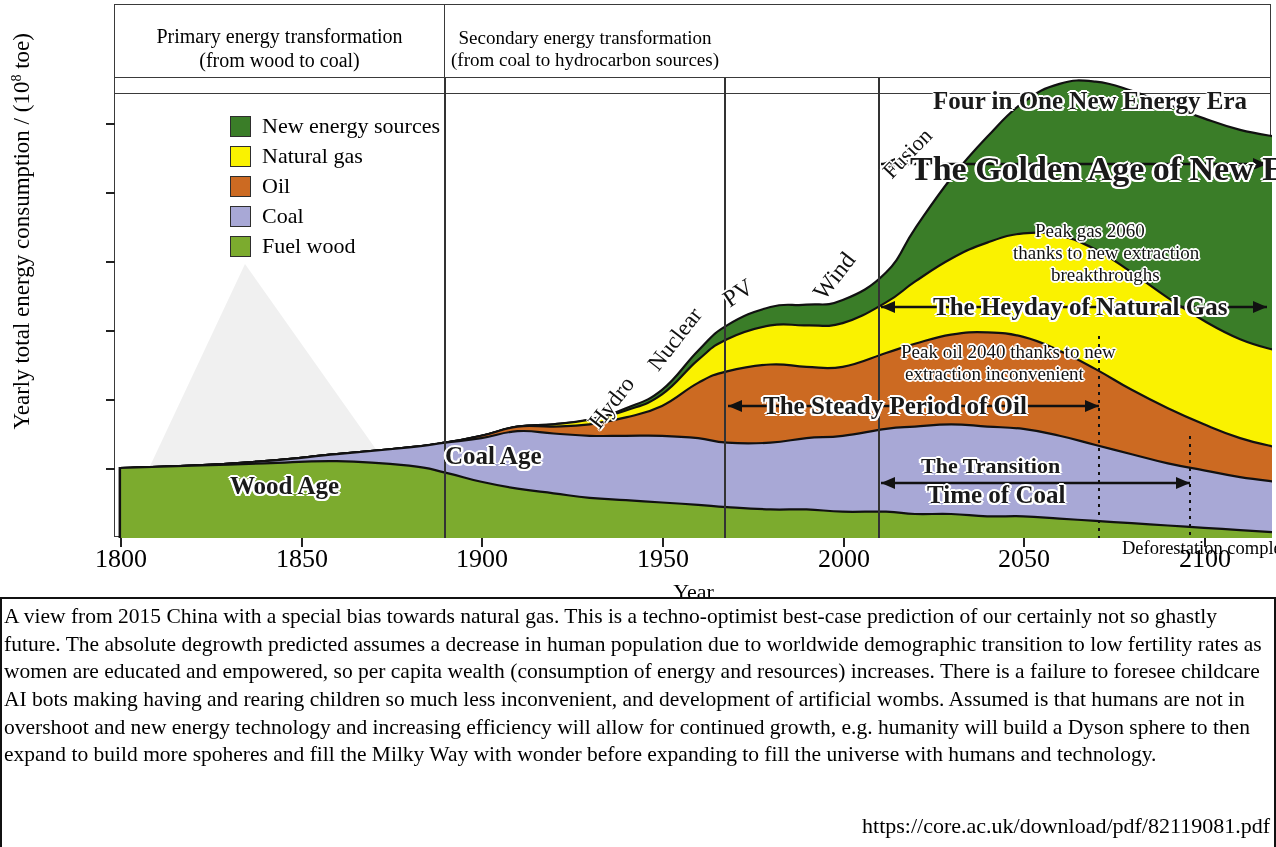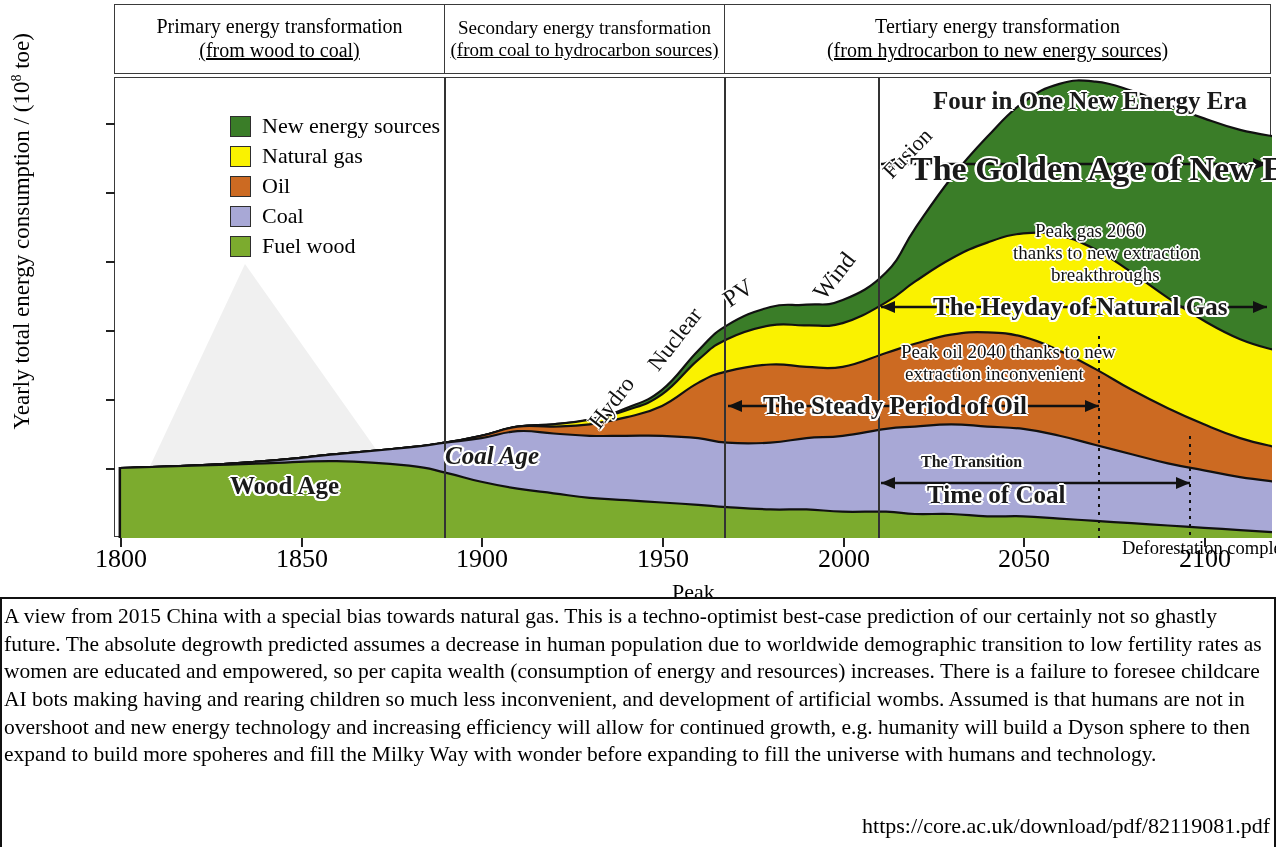--- a/index.html
+++ b/index.html
@@ -13,35 +13,35 @@
     position:relative;
   }
 
   
   #figure {
     position:absolute; left:0; top:0; width:1276px; height:597px;
   }
 
   
   #era-band {
-    position:absolute; left:114px; top:4px; width:1157px; height:70px;
+    position:absolute; left:114px; top:4px; width:1157px; height:90px;
     border:1.5px solid #3a3a3a;
     display:flex;
   }
   .era-cell {
     border-right:1.5px solid #3a3a3a;
     display:flex; flex-direction:column;
     align-items:center; justify-content:center;
     text-align:center;
     line-height:1.18;
     padding:0 4px;
   }
   .era-cell:last-child { border-right:none; }
   .era-cell .l1 { font-size:20px; }
-  .era-cell .l2 { font-size:20px;text-decoration:underline; }
+  .era-cell .l2 { font-size:20px; }
   #era-0 { width:330px; }
   #era-1 { width:280px; }
   #era-1 .l1, #era-1 .l2 { font-size:19px; }
   #era-2 { flex:1; }
 
   
   #plot-frame {
     position:absolute; left:114px; top:77px; width:1157px; height:460px;
     border:1.5px solid #3a3a3a;
     overflow:visible;
@@ -137,24 +137,20 @@
 
   <div id="era-band">
     <div class="era-cell" id="era-0">
       <div class="l1">Primary energy transformation</div>
       <div class="l2">(from wood to coal)</div>
     </div>
     <div class="era-cell" id="era-1">
       <div class="l1">Secondary energy transformation</div>
       <div class="l2">(from coal to hydrocarbon sources)</div>
     </div>
-    <div class="era-cell" id="era-2">
-      <div class="l1">Tertiary energy transformation</div>
-      <div class="l2">(from hydrocarbon to new energy sources)</div>
-    </div>
   </div>
 
   <div id="ylabel">
     <span>Yearly total energy consumption / (10</span><sup>8</sup><span> toe)</span>
   </div>
 
   <div id="plot-frame">
 
     <svg id="plot-svg" width="1157" height="460" viewBox="0 0 1157 460">
       <defs>
@@ -218,21 +214,21 @@
     <div class="xtick-mark" style="left:1089px;"></div>
 
     <div class="xtick-label" style="left:-39px;">1800</div>
     <div class="xtick-label" style="left:142px;">1850</div>
     <div class="xtick-label" style="left:322px;">1900</div>
     <div class="xtick-label" style="left:503px;">1950</div>
     <div class="xtick-label" style="left:684px;">2000</div>
     <div class="xtick-label" style="left:864px;">2050</div>
     <div class="xtick-label" style="left:1045px;">2100</div>
 
-    <div id="xlabel">Peak</div>
+    <div id="xlabel">Year</div>
 
     <div id="legend">
       <div class="legend-row">
         <span class="legend-swatch" style="background:#3a7d28;"></span>
         <span>New energy sources</span>
       </div>
       <div class="legend-row">
         <span class="legend-swatch" style="background:#faf200;"></span>
         <span>Natural gas</span>
       </div>
@@ -244,33 +240,33 @@
         <span class="legend-swatch" style="background:#a8a8d6;"></span>
         <span>Coal</span>
       </div>
       <div class="legend-row">
         <span class="legend-swatch" style="background:#7cab2e;"></span>
         <span>Fuel wood</span>
       </div>
     </div>
 
     <div class="ann outlined" style="left:68px; top:394px; font-size:25px;margin-left:47px;">Wood Age</div>
-    <div class="ann outlined" style="left:330px; top:364px; font-size:25px;font-style:italic;">Coal Age</div>
+    <div class="ann outlined" style="left:330px; top:364px; font-size:25px;">Coal Age</div>
 
     <div class="ann plainwhite rot" style="left:489px; top:330px; font-size:23px; transform:rotate(-52deg);">Hydro</div>
     <div class="ann plainwhite rot" style="left:548px; top:272px; font-size:23px; transform:rotate(-52deg);">Nuclear</div>
     <div class="ann plainwhite rot" style="left:618px; top:208px; font-size:24px; transform:rotate(-34deg);">PV</div>
     <div class="ann plainwhite rot" style="left:714px; top:200px; font-size:24px; transform:rotate(-52deg);">Wind</div>
     <div class="ann plainwhite rot" style="left:781px; top:80px; font-size:22px; transform:rotate(-46deg);">Fusion</div>
 
     <div class="ann outlined" style="left:818px; top:9px; font-size:25px;">Four in One New Energy Era</div>
     <div class="ann outlined" style="left:795px; top:72px; font-size:34px;">The Golden Age of New Energy</div>
     <div class="ann outlined" style="left:818px; top:215px; font-size:25px;">The Heyday of Natural Gas</div>
     <div class="ann outlined" style="left:648px; top:314px; font-size:25px;">The Steady Period of Oil</div>
-    <div class="ann outlined" style="left:806px; top:375px; font-size:16px;">The Transition</div>
+    <div class="ann outlined" style="left:806px; top:375px; font-size:22px;">The Transition</div>
     <div class="ann outlined" style="left:812px; top:403px; font-size:25px;">Time of Coal</div>
 
     <div class="ann plainwhite" style="left:920px; top:142px; font-size:19px;">Peak gas 2060</div>
     <div class="ann plainwhite" style="left:898px; top:164px; font-size:19px;">thanks to new extraction</div>
     <div class="ann plainwhite" style="left:936px; top:186px; font-size:19px;">breakthroughs</div>
 
     <div class="ann plainwhite" style="left:786px; top:263px; font-size:19px;">Peak oil 2040 thanks to new</div>
     <div class="ann plainwhite" style="left:790px; top:285px; font-size:19px;">extraction inconvenient</div>
 
     <div class="ann" style="left:1007px; top:460px; font-size:18.5px;">Deforestation complete</div>

